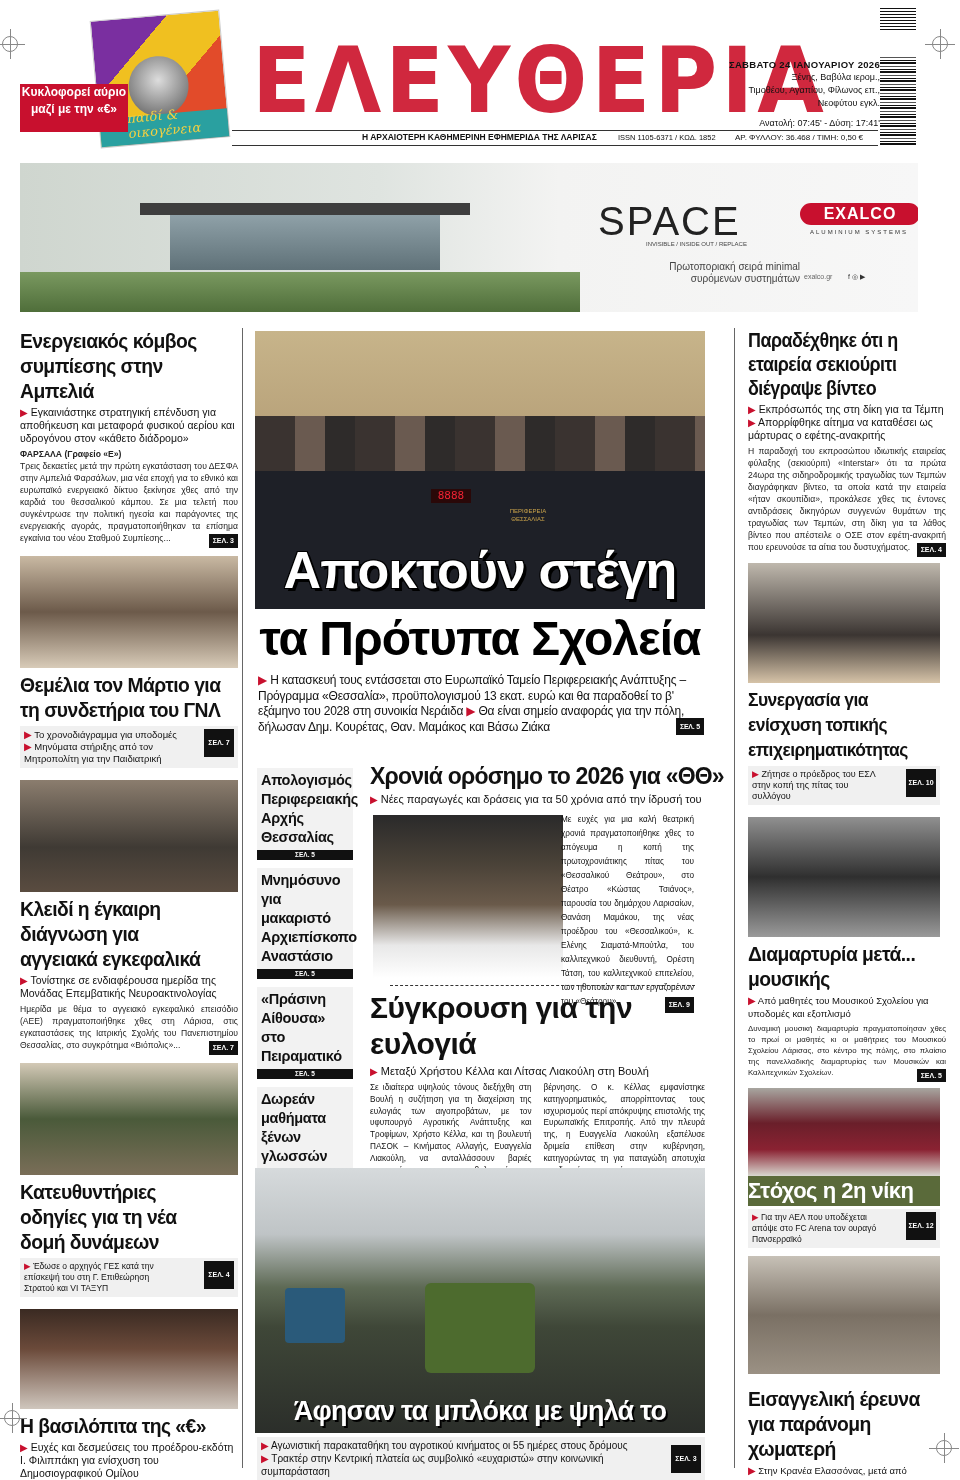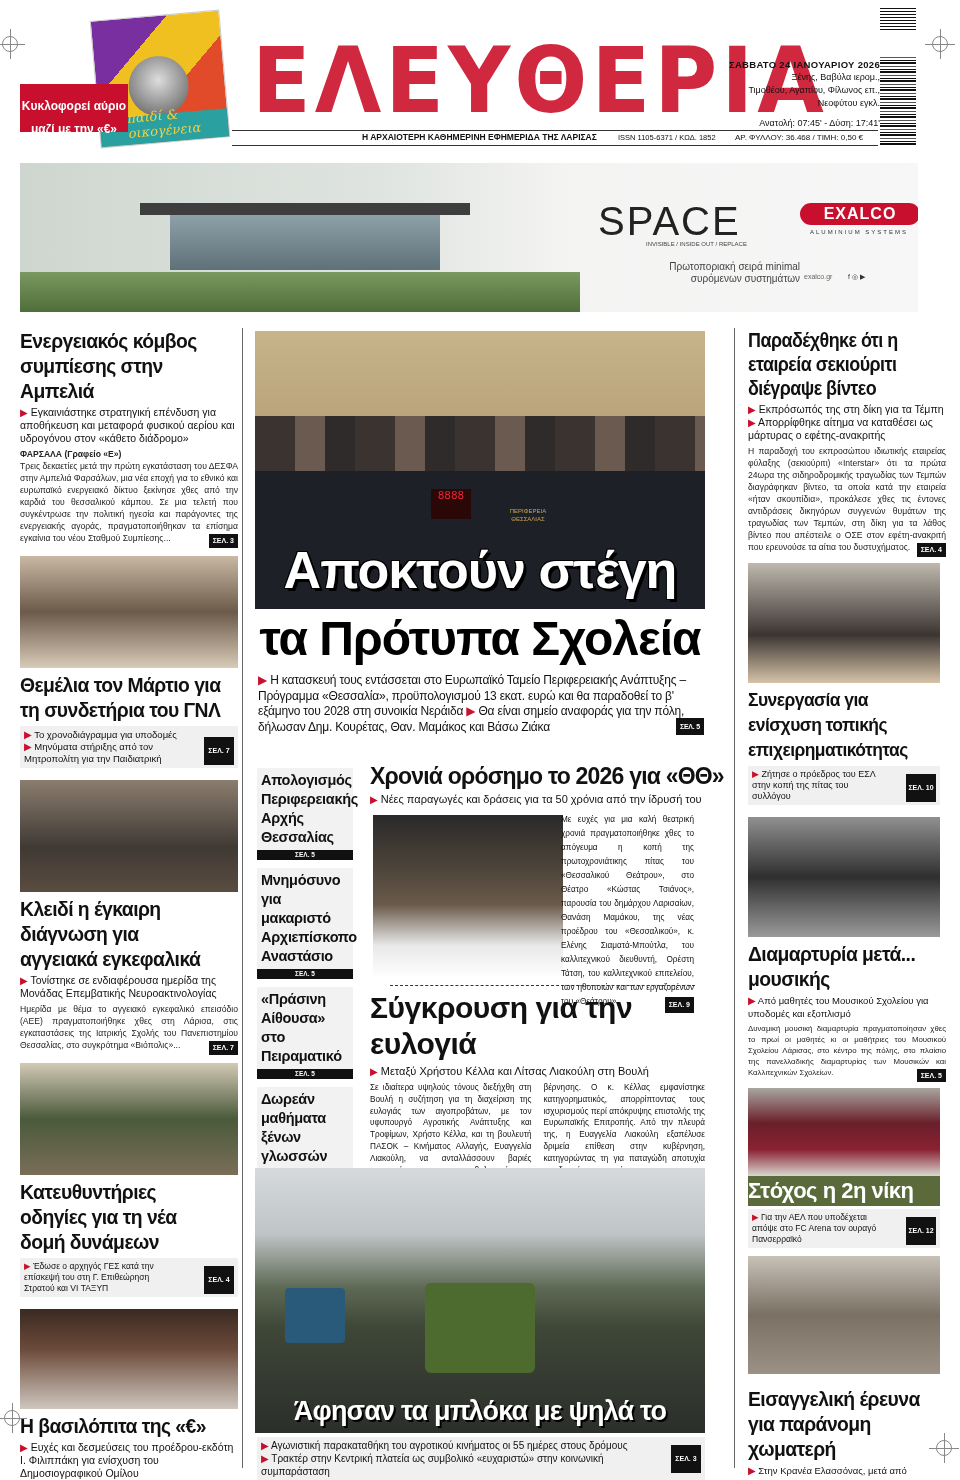--- a/index.html
+++ b/index.html
@@ -3,21 +3,21 @@
 <meta charset="utf-8">
 <style>
 *{box-sizing:border-box;margin:0;padding:0}
 body{width:960px;height:1480px;background:#fff;font-family:"Liberation Sans",sans-serif;color:#111;position:relative;overflow:hidden}
 .masthead-logo{position:absolute;left:252px;top:30px;width:460px;height:100px;color:#d0283e;font-family:"DejaVu Sans",sans-serif;font-weight:bold;font-size:86px;letter-spacing:4px;line-height:100px;text-align:center;transform:scaleY(1.05)}
 .promo{position:absolute;left:0;top:0;width:240px;height:150px}
 .promo-cover{position:absolute;left:95px;top:15px;width:130px;height:128px;transform:rotate(-5deg);background:linear-gradient(135deg,#7a2fa0 0%,#7a2fa0 30%,#f0c020 30%,#f0c020 60%,#e24b2a 60%);border:1px solid #ccc}
 .promo-cover .face{position:absolute;left:32px;top:40px;width:60px;height:60px;border-radius:50%;background:radial-gradient(circle at 50% 40%,#ddd,#555);}
 .promo-cover .band{position:absolute;left:0;bottom:0;width:100%;height:28px;background:#2aa0a0}
 .promo-cover .title{position:absolute;left:28px;bottom:4px;color:#f5d040;font-family:"DejaVu Serif",serif;font-style:italic;font-size:13px}
-.promo-badge{position:absolute;left:20px;top:84px;width:108px;height:48px;background:#c8102e;color:#fff;font-size:12px;font-weight:bold;text-align:center;line-height:23px;padding-top:11px}
+.promo-badge{position:absolute;left:20px;top:84px;width:108px;height:48px;background:#c8102e;color:#fff;font-size:12px;font-weight:bold;text-align:center;line-height:17px;padding-top:0}
 .reg-mark{position:absolute;width:16px;height:16px;border:1px solid #888;border-radius:50%}
 .reg-mark:before{content:"";position:absolute;left:7px;top:-8px;width:1px;height:30px;background:#888}
 .reg-mark:after{content:"";position:absolute;top:7px;left:-8px;height:1px;width:30px;background:#888}
 .dateblock{position:absolute;left:720px;top:58px;width:200px;text-align:right;font-size:9px;line-height:13px}
 .dateblock .date{font-weight:bold;font-size:9.5px;letter-spacing:.3px}
 .barcode{position:absolute;left:880px;top:30px;width:36px;height:115px;background:repeating-linear-gradient(0deg,#111 0 2px,#fff 2px 3px,#111 3px 4px,#fff 4px 6px,#555 6px 7px,#fff 7px 9px)}
 .barcode-top{position:absolute;left:880px;top:28px;width:36px;height:22px;background:repeating-linear-gradient(0deg,#111 0 1px,#fff 1px 3px)}
 .tagline-bar{position:absolute;left:232px;top:130px;width:488px;height:16px;border-top:1.5px solid #333;border-bottom:1.5px solid #333;font-size:8.5px;line-height:13px}
 .tagline-bar .t1{position:absolute;left:130px;font-weight:bold}
 .tagline-bar .t2{position:absolute;left:386px;font-size:7.5px}
@@ -36,34 +36,34 @@
 .ad .social{position:absolute;left:828px;top:110px;font-size:7px;color:#333}
 .col-left{position:absolute;left:20px;top:328px;width:218px}
 .col-right{position:absolute;left:748px;top:328px;width:198px}
 .vrule{position:absolute;top:328px;width:1px;height:1140px;background:#666}
 h2.hd{font-family:"Liberation Sans",sans-serif;font-weight:bold;font-size:21px;line-height:25px;letter-spacing:-.6px;transform:scaleX(.92);transform-origin:left}
 .bullet{font-size:10.5px;line-height:13px;margin-top:3px}
 .bullet .tri{color:#c8102e;font-size:10px}
 .body{font-size:8.6px;line-height:12px;margin-top:3px;color:#222;text-align:justify}
 .sel{display:inline-block;background:#111;color:#fff;font-size:7px;font-weight:bold;padding:1px 4px;float:right;margin-top:2px}
 .sel-box{display:inline-block;background:#111;color:#fff;font-size:7px;font-weight:bold;width:30px;height:28px;line-height:28px;text-align:center}
-.graybox{background:#f0f0f0;padding:3px 4px;display:flex;align-items:flex-end;gap:22px}
+.graybox{background:#f0f0f0;padding:3px 4px;display:flex;align-items:flex-start;gap:22px}
 .photo{width:218px;height:112px;position:relative;overflow:hidden}
 .p1{background:linear-gradient(180deg,#c9b9a3,#6c5a4a 50%,#d8cbb8)}
 .p2{background:linear-gradient(180deg,#8b7d6e,#3f3a34 60%,#5a4c40)}
 .p3{background:linear-gradient(180deg,#d3c9b6,#4a5a3a 50%,#7a6e58)}
 .p4{background:linear-gradient(180deg,#3a2a22,#6b4a3a 40%,#cfc6bd)}
 .pr1{background:linear-gradient(180deg,#bfb8ad,#3b3532 60%,#d6c3a8)}
 .pr2{background:linear-gradient(180deg,#909090,#2f2f2f 50%,#9a9a9a)}
 .pr3{background:linear-gradient(180deg,#a8a6a0,#6a1f2a 40%,#8a2232 70%,#d8d8d0)}
 .pr4{background:linear-gradient(180deg,#c7c1b7,#7a7064 50%,#9b9184)}
 .lead-photo{position:absolute;left:255px;top:331px;width:450px;height:278px;background:linear-gradient(180deg,#c7b48a 0%,#b8a27a 35%,#3a4a8a 38%,#2f3766 50%,#2b2b33 60%,#1f2026 100%);overflow:hidden}
 .lead-photo .people{position:absolute;left:0;top:85px;width:450px;height:55px;background:repeating-linear-gradient(90deg,#3a3330 0 40px,#6a5a50 40px 70px,#2e2b2a 70px 100px)}
 .lead-photo .desk{position:absolute;left:0;top:140px;width:450px;height:140px;background:#1e2027}
-.lead-photo .digits{position:absolute;left:176px;top:158px;width:40px;height:30px;background:#2a0808;color:#e23;font-family:"DejaVu Sans Mono",monospace;font-size:11px;text-align:center;line-height:14px}
+.lead-photo .digits{position:absolute;left:176px;top:158px;width:40px;height:14px;background:#2a0808;color:#e23;font-family:"DejaVu Sans Mono",monospace;font-size:11px;text-align:center;line-height:14px}
 .lead-photo .sign{position:absolute;left:248px;top:176px;color:#c9a24a;font-size:6px;line-height:8px;text-align:center}
 .lead-h1{position:absolute;left:255px;top:540px;width:450px;text-align:center;font-weight:bold;font-size:52px;line-height:60px;letter-spacing:-1px;color:#fff;text-shadow:3px 3px 0 #000,-1px -1px 0 #000,1px -1px 0 #000,-1px 1px 0 #000}
 .lead-h2{position:absolute;left:255px;top:612px;width:450px;text-align:center;font-weight:bold;font-size:48px;line-height:54px;letter-spacing:-1px;color:#000}
 .lead-deck{position:absolute;left:258px;top:673px;width:448px;font-size:12px;line-height:15.5px;letter-spacing:-.2px}
 .lead-deck .sel{position:absolute;right:2px;bottom:0}
 .mini-col{position:absolute;left:257px;top:768px;width:96px}
 .mini{background:#f2f2f2;padding:3px 4px 0 4px;margin-bottom:8px}
 .mini h3{font-weight:bold;font-size:14.5px;line-height:19px;letter-spacing:-.3px}
 .mini .bar{background:#111;color:#fff;font-size:6.5px;text-align:center;margin:3px -4px 0;height:10px;line-height:10px;font-weight:bold}
 .theatre{position:absolute;left:370px;top:762px;width:335px}

